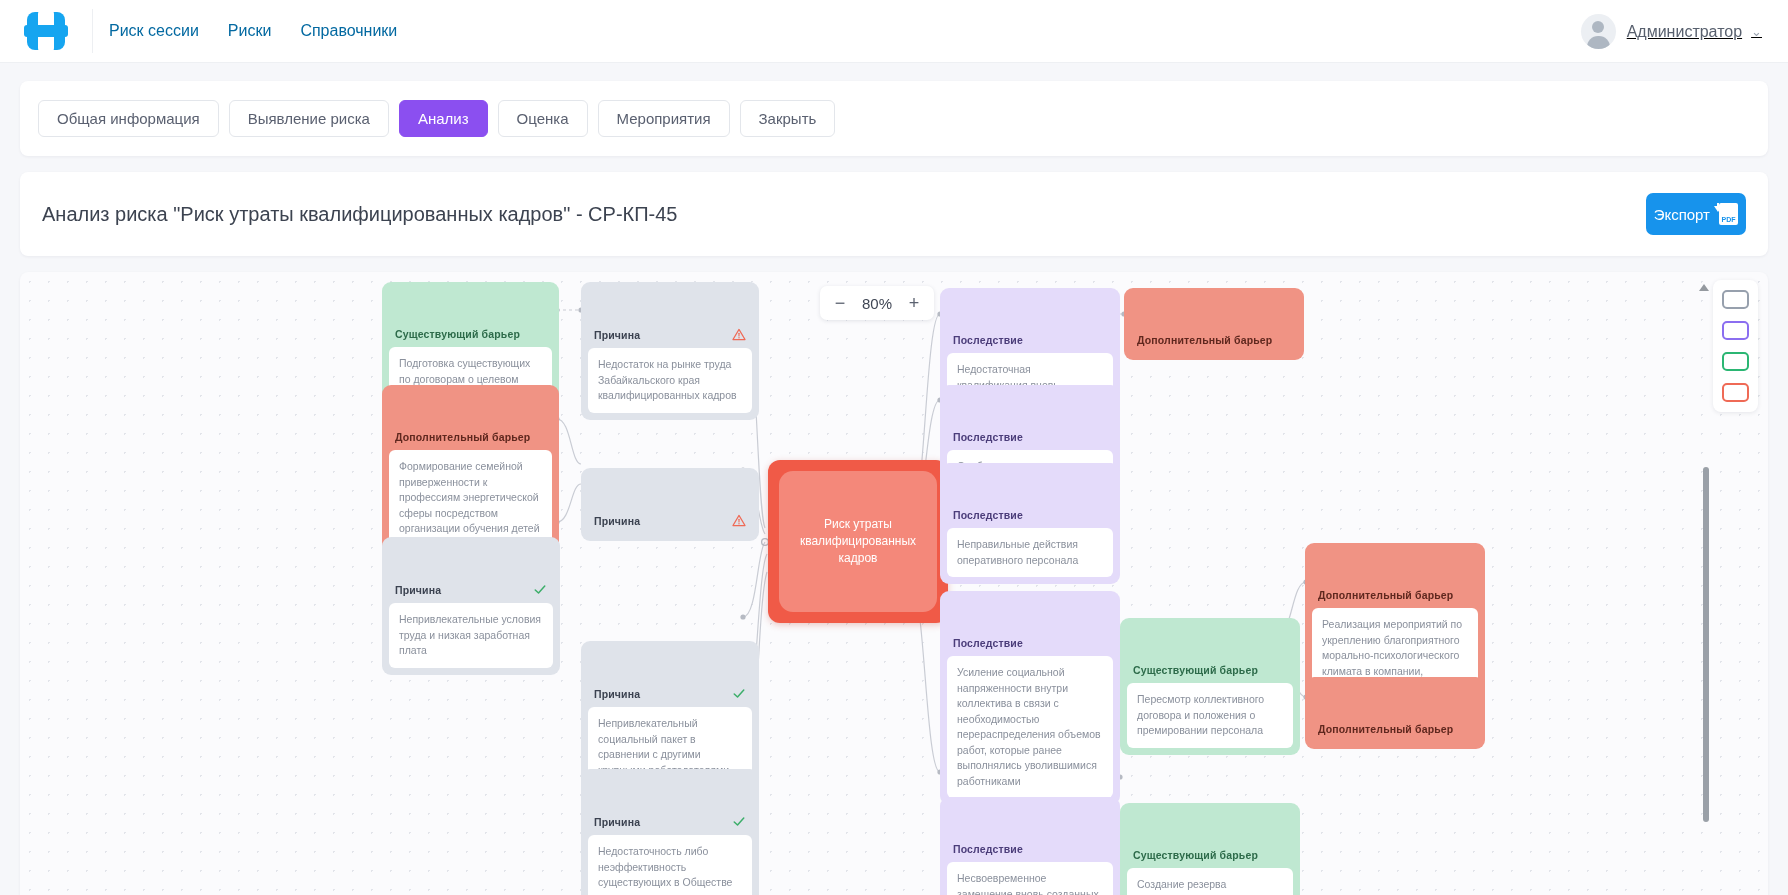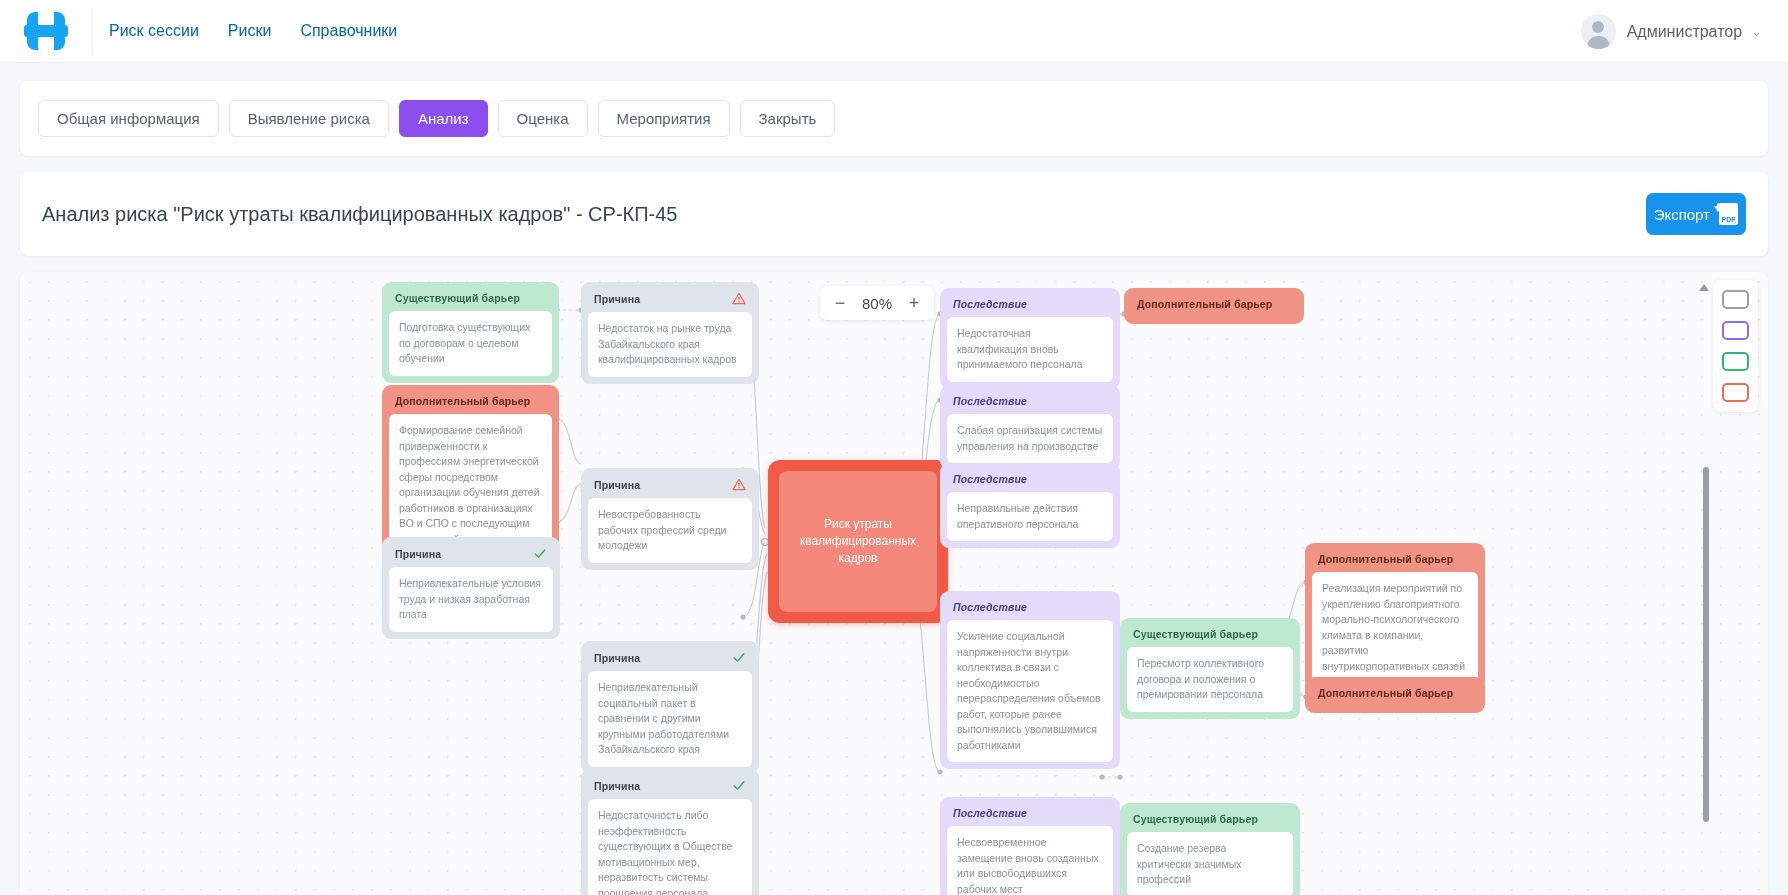--- a/index.html
+++ b/index.html
@@ -33,21 +33,21 @@
     border-radius: 3px;
   }
   .nav-div { width: 1px; height: 44px; background: #edeff2; margin-right: 14px; }
   .nav-links { display: flex; align-items: center; gap: 25px; }
   .nav-link {
     font-size: 16px; color: #0369a1; cursor: pointer;
     padding: 6px 2px; text-decoration: none;
   }
   .user-area {
     position: absolute; right: 26px; top: 0; height: 63px;
-    display: flex; align-items: center; gap: 11px; cursor: pointer;
+    display: flex; align-items: center; gap: 11px; cursor: pointer; text-decoration: underline;
   }
   .avatar {
     width: 35px; height: 35px; border-radius: 50%;
     background: #eceff3; position: relative; overflow: hidden;
   }
   .avatar::before {
     content: ""; position: absolute; left: 11.5px; top: 7px;
     width: 12px; height: 12px; border-radius: 50%; background: #aeb7c2;
   }
   .avatar::after {
@@ -128,45 +128,45 @@
   .zoom-val { font-size: 15px; color: #3f4654; min-width: 42px; text-align: center; }
 
   
   .node {
     position: absolute; border-radius: 9px; padding: 7px;
     font-size: 10.5px;
   }
   .node .ttl {
     font-size: 10.5px; font-weight: bold; letter-spacing: .15px;
     padding: 3px 6px 7px 6px; display: flex;
-    align-items: center; justify-content: space-between; gap: 6px;
+    align-items: center; justify-content: space-between; gap: 6px; margin-top: 36px;
   }
   .node .body {
     background: #ffffff; border-radius: 6px; padding: 9px 10px;
     color: #8a909c; line-height: 1.48; font-size: 10.5px;
   }
 
   .n-cause  { background: #dfe3ea; }
   .n-cause .ttl { color: #3b4250; }
   .n-cons   { background: #e4dbfa; }
-  .n-cons .ttl { color: #4b3d7a; font-style: italic; }
+  .n-cons .ttl { color: #4b3d7a; }
   .n-exist  { background: #bfe8d1; }
   .n-exist .ttl { color: #2d6b4a; }
   .n-add    { background: #f09384; }
   .n-add .ttl { color: #5f271e; }
 
   .warn-ico { width: 14px; height: 13px; flex: none; }
   .check-ico { width: 14px; height: 13px; flex: none; }
 
   .risk-node {
     position: absolute; background: #f05a47; border-radius: 12px;
     padding: 11px; box-shadow: 0 2px 7px rgba(190,60,45,.28);
   }
   .risk-inner {
-    background: #f4887a; border-radius: 8px; height: 100%;
+    background: #f4887a; border-radius: 14px; height: 100%;
     display: flex; align-items: center; justify-content: center;
     color: #ffffff; font-size: 12px; text-align: center; line-height: 1.42;
     padding: 0;
   }
 
   .edges { position: absolute; inset: 0; pointer-events: none; }
 
   
   .legend {
     position: absolute; right: 10px; top: 8px; width: 45px;
@@ -324,21 +324,20 @@
 
     <div class="node n-cause" style="left:561px; top:196px; width:178px;">
       <div class="ttl">
         <span>Причина</span>
         <svg class="warn-ico" viewBox="0 0 16 15">
           <path d="M8 1.6 L15 13.4 H1 Z" fill="none" stroke="#ef6a56" stroke-width="1.3" stroke-linejoin="round"></path>
           <path d="M8 6 v3.3" stroke="#ef6a56" stroke-width="1.3" stroke-linecap="round"></path>
           <circle cx="8" cy="11.3" r=".8" fill="#ef6a56"></circle>
         </svg>
       </div>
-      <div class="body">Невостребованность рабочих профессий среди молодежи</div>
     </div>
 
     <div class="node n-cause" style="left:362px; top:265px; width:178px;">
       <div class="ttl">
         <span>Причина</span>
         <svg class="check-ico" viewBox="0 0 16 15">
           <path d="M2.5 8 L6.3 11.6 L13.5 3.4" fill="none" stroke="#3cae6a" stroke-width="1.7" stroke-linecap="round" stroke-linejoin="round"></path>
         </svg>
       </div>
       <div class="body">Непривлекательные условия труда и низкая заработная плата</div>

